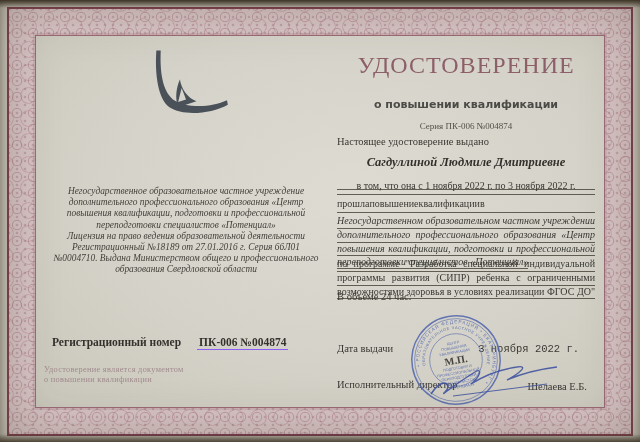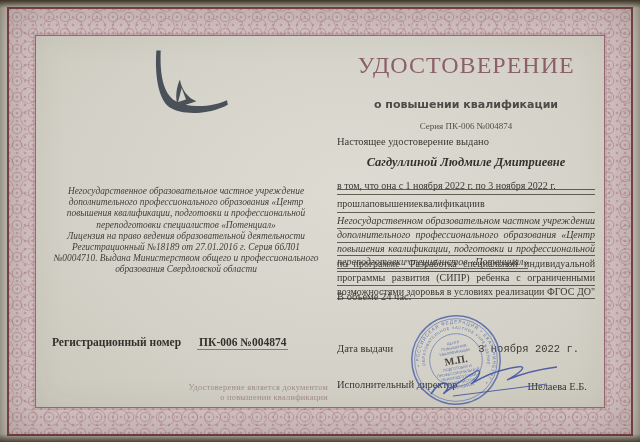--- a/index.html
+++ b/index.html
@@ -47,39 +47,39 @@
   }
   .left-text {
     position:absolute; top:120px; left:0; width:284px;
     text-align:center; font-style:italic; font-size:9.4px; line-height:11.2px;
     color:#42403a;
     margin-top:24px;
   }
   .reg-row { position:absolute; top:294px; left:8px; right:0;
              font-size:11.5px; font-weight:bold; color:#34322d; }
   .reg-val { margin-left:16px; border-bottom:1px solid #8b5cf6; padding:0 2px 1px 2px; }
-  .footnote { position:absolute; top:341px; left:0; right:0; text-align:right;
+  .footnote { position:absolute; top:323px; left:0; right:0; text-align:left;
               font-size:8.3px; line-height:10px; color:#a18a8d; letter-spacing:.3px; }
 
   
   .title { position:absolute; top:10px; left:0; right:0; text-align:center;
            font-size:24px; letter-spacing:1px; color:#8d5f68; }
   .subtitle { position:absolute; top:56px; left:0; right:0; text-align:center;
               font-family:"DejaVu Sans","Liberation Sans",sans-serif;
               font-size:11px; font-weight:bold; color:#4c4b47; }
   .series { position:absolute; top:79px; left:0; right:0; text-align:center;
             font-size:9px; color:#55504a; }
   .issued { position:absolute; top:94px; left:0; font-size:10.5px; }
 
   .row-line { border-bottom:1px solid rgba(68,63,53,.8); }
   .name-row { position:absolute; top:113px; left:0; right:0; text-align:center;
               font-size:12.5px; font-weight:bold; font-style:italic; color:#33312c;
               padding-bottom:19px; }
   .period-row { position:absolute; top:138px; left:0; right:0;
-                font-size:10px; padding-bottom:3px; }
+                font-size:10px; padding-bottom:3px;text-align:center; }
   .passed-row { position:absolute; top:156px; left:0; right:0;
                 display:flex; justify-content:flex-start;
                 font-size:10px; padding-bottom:3px; }
   .block { position:absolute; left:0; right:0; }
   #inst-block { top:173px; }
   #prog-block { top:216px; }
   .jrow { font-size:10px; height:12.8px; text-align:justify; text-align-last:justify;
           border-bottom:1px solid rgba(68,63,53,.8); overflow:hidden; }
   .jrow.it { font-style:italic; }
   .lrow { font-size:10px; height:12.8px; }

